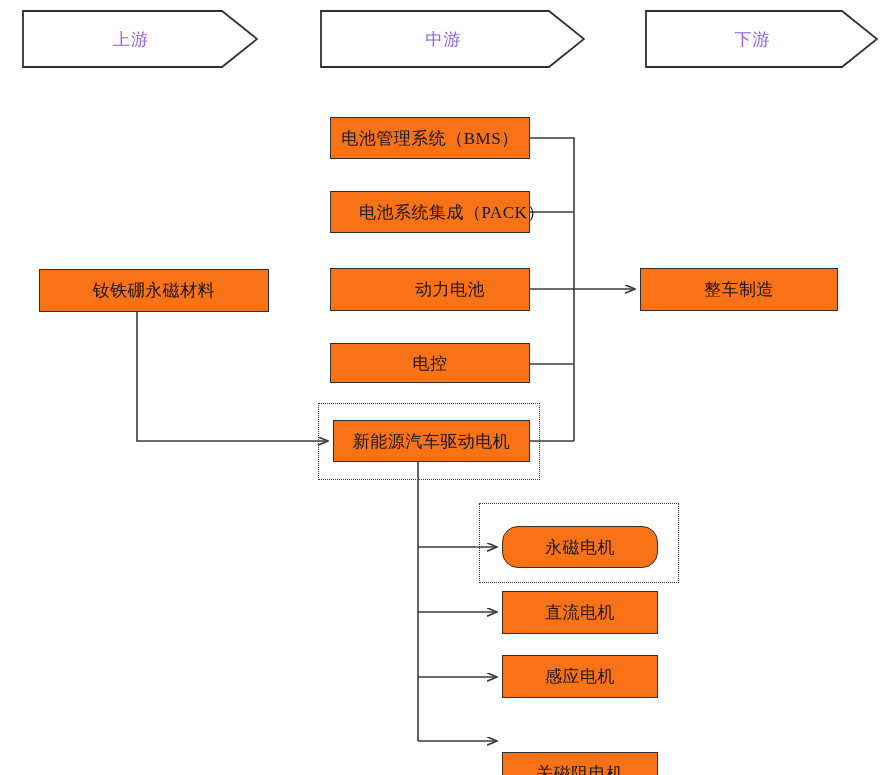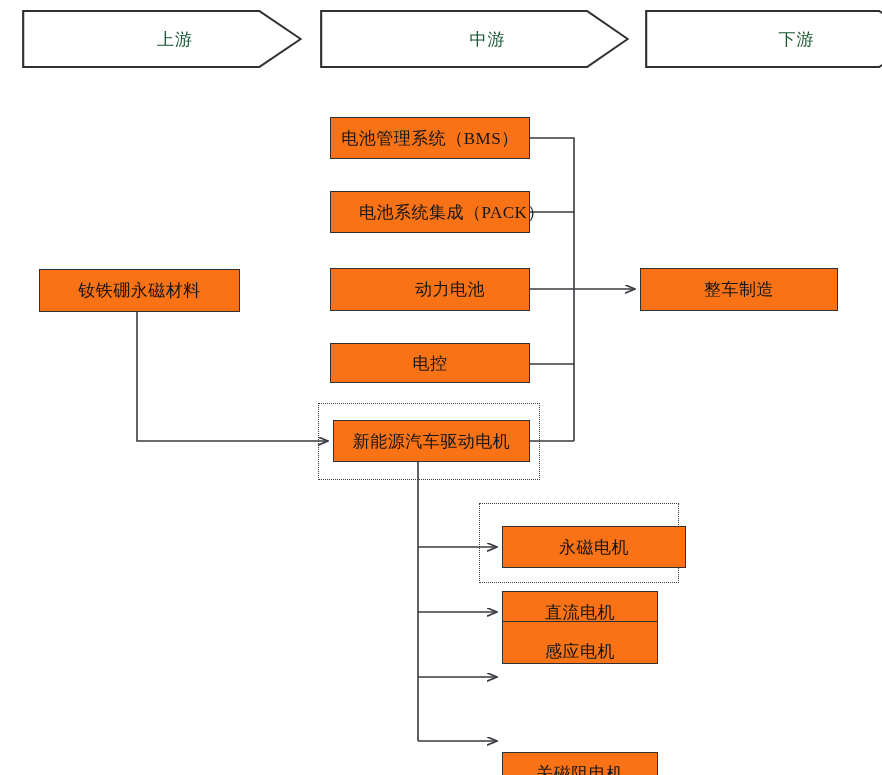--- a/index.html
+++ b/index.html
@@ -40,24 +40,23 @@
     border: 1.5px dotted #3a3a40;
     background: transparent;
     z-index: 2;
   }
   .banner {
     position: absolute;
     z-index: 3;
     display: flex;
     align-items: center;
     justify-content: center;
-    color: #14532d;
+    color: #8b5cf6;
     font-size: 17px;
     letter-spacing: 1px;
-    padding-left: 44px;
   }
   .banner > span {
     position: relative;
     z-index: 2;
     transform: translateX(-9px);
   }
   .banner svg {
     position: absolute;
     left: 0; top: 0;
     width: 100%;
@@ -120,21 +119,21 @@
     <span>中游</span>
   </div>
 
   <div class="banner" style="left:645px; top:10px; width:233px; height:58px;">
     <svg viewBox="0 0 233 58" preserveAspectRatio="none">
       <polygon points="1,1 197,1 232,29 197,57 1,57" fill="#ffffff" stroke="#2f2f34" stroke-width="1.8"></polygon>
     </svg>
     <span>下游</span>
   </div>
 
-  <div class="node" style="left:39px; top:269px; width:201px; height:43px;text-align:right;">
+  <div class="node" style="left:39px; top:269px; width:230px; height:43px;text-align:right;">
     <span>钕铁硼永磁材料</span>
   </div>
 
   <div class="node" style="left:330px; top:117px; width:200px; height:42px;">
     <span>电池管理系统（BMS）</span>
   </div>
 
   <div class="node" style="left:330px; top:191px; width:200px; height:42px;padding-left:44px;">
     <span>电池系统集成（PACK）</span>
   </div>
@@ -150,29 +149,29 @@
   <div class="dotted-wrap" style="left:318px; top:403px; width:222px; height:77px;"></div>
   <div class="node" style="left:333px; top:420px; width:197px; height:42px;">
     <span>新能源汽车驱动电机</span>
   </div>
 
   <div class="node" style="left:640px; top:268px; width:198px; height:43px;">
     <span>整车制造</span>
   </div>
 
   <div class="dotted-wrap" style="left:479px; top:503px; width:200px; height:80px;"></div>
-  <div class="node" style="left:502px; top:526px; width:184px; height:42px;">
+  <div class="node" style="left:502px; top:526px; width:156px; height:42px;border-radius:16px;">
     <span>永磁电机</span>
   </div>
 
   <div class="node" style="left:502px; top:591px; width:156px; height:43px;">
     <span>直流电机</span>
   </div>
 
-  <div class="node" style="left:502px; top:621px; width:156px; height:43px;align-items:flex-end;">
+  <div class="node" style="left:502px; top:655px; width:156px; height:43px;">
     <span>感应电机</span>
   </div>
 
   <div class="node" style="left:502px; top:752px; width:156px; height:43px;">
     <span>关磁阻电机</span>
   </div>
 
 </div>
 
 </body></html>

